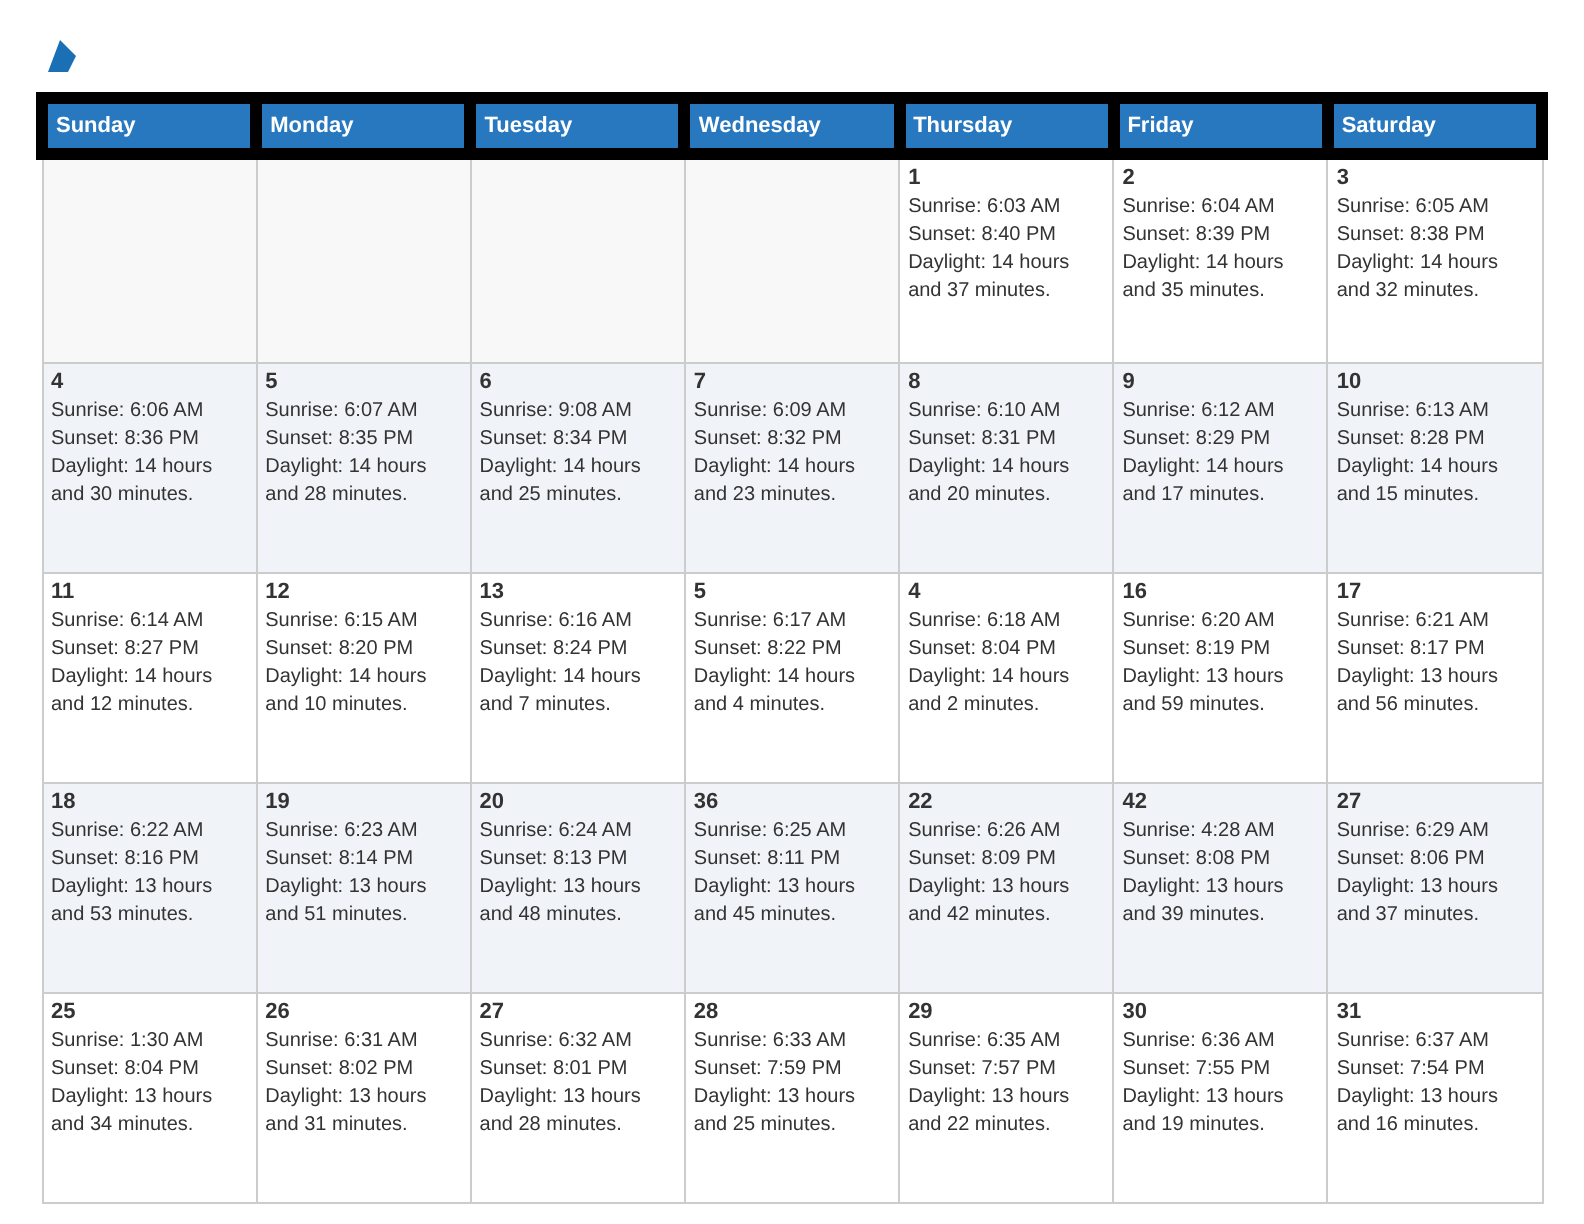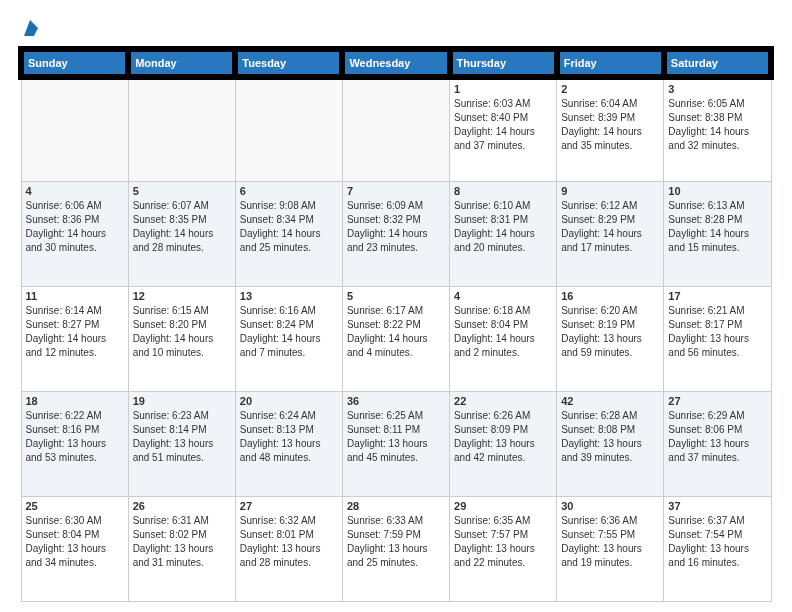--- a/index.html
+++ b/index.html
@@ -285,37 +285,37 @@
           </td>
           <td>
             <div class="day-number">22</div>
             <div class="day-info">Sunrise: 6:26 AM
 Sunset: 8:09 PM
 Daylight: 13 hours
 and 42 minutes.</div>
           </td>
           <td>
             <div class="day-number">42</div>
-            <div class="day-info">Sunrise: 6:28 AM
+            <div class="day-info">Sunrise: 4:28 AM
 Sunset: 8:08 PM
 Daylight: 13 hours
 and 39 minutes.</div>
           </td>
           <td>
             <div class="day-number">27</div>
             <div class="day-info">Sunrise: 6:29 AM
 Sunset: 8:06 PM
 Daylight: 13 hours
 and 37 minutes.</div>
           </td>
         </tr>
         <tr>
           <td>
             <div class="day-number">25</div>
-            <div class="day-info">Sunrise: 6:30 AM
+            <div class="day-info">Sunrise: 1:30 AM
 Sunset: 8:04 PM
 Daylight: 13 hours
 and 34 minutes.</div>
           </td>
           <td>
             <div class="day-number">26</div>
             <div class="day-info">Sunrise: 6:31 AM
 Sunset: 8:02 PM
 Daylight: 13 hours
 and 31 minutes.</div>
@@ -342,21 +342,21 @@
 and 22 minutes.</div>
           </td>
           <td>
             <div class="day-number">30</div>
             <div class="day-info">Sunrise: 6:36 AM
 Sunset: 7:55 PM
 Daylight: 13 hours
 and 19 minutes.</div>
           </td>
           <td>
-            <div class="day-number">37</div>
+            <div class="day-number">31</div>
             <div class="day-info">Sunrise: 6:37 AM
 Sunset: 7:54 PM
 Daylight: 13 hours
 and 16 minutes.</div>
           </td>
         </tr>
       </tbody>
   </table>
 </div>
 

